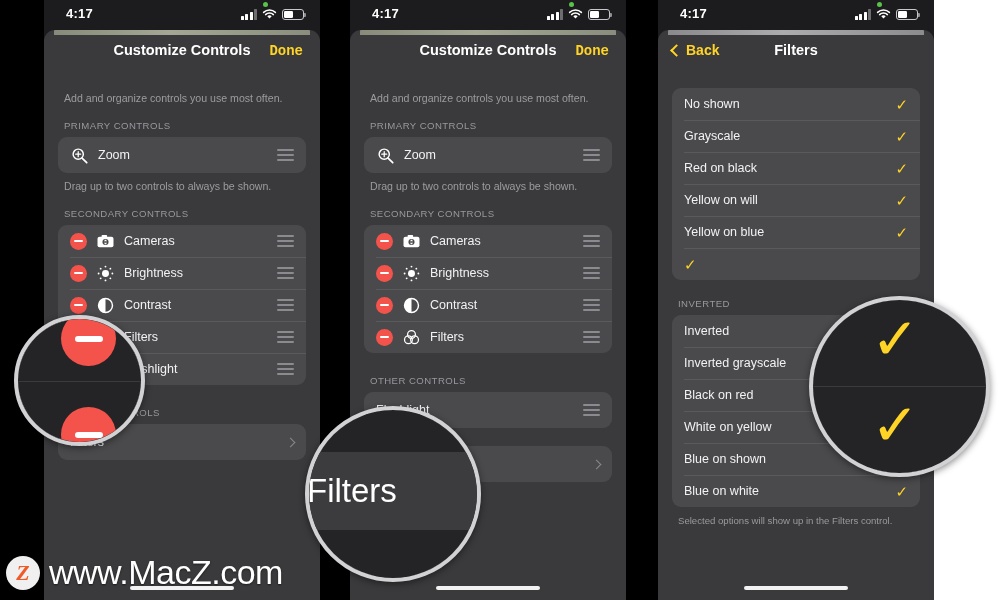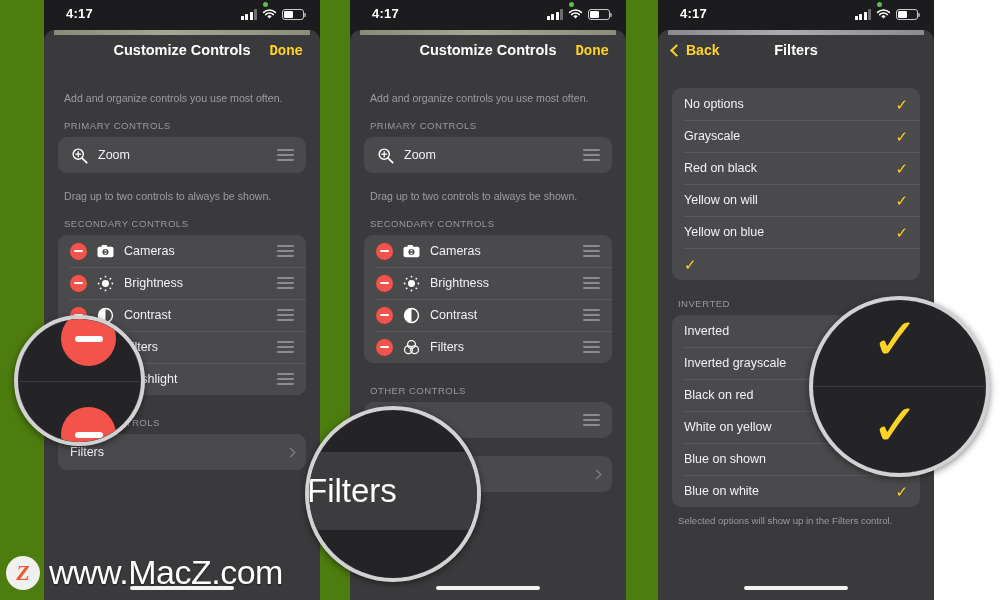--- a/index.html
+++ b/index.html
@@ -1,17 +1,17 @@
 <!DOCTYPE html>
 <html><head>
 <meta charset="utf-8">
 <style>
   html,body{margin:0;padding:0;background:#ffffff;}
   body{width:1000px;height:600px;overflow:hidden;font-family:"Liberation Sans",sans-serif;}
-  .stage{position:relative;width:828px;height:600px;background:#4d7c0f;}
+  .stage{position:relative;width:828px;height:600px;background:#000000;}
 
   
   .phone{position:absolute;top:0;height:600px;width:276px;background:#1c1c1e;overflow:hidden;}
   #phone1{left:44px;}
   #phone2{left:350px;}
   #phone3{left:658px;}
 
   .statusbar{position:relative;height:30px;background:#1c1c1e;}
   .sb-time{position:absolute;left:22px;top:6px;color:#fff;font-size:13px;font-weight:bold;letter-spacing:.2px;}
   .sb-right{position:absolute;right:16px;top:9px;display:flex;align-items:flex-end;gap:5px;}
@@ -31,21 +31,21 @@
   .sheet-grab{position:absolute;left:10px;right:10px;top:-4px;height:9px;border-radius:6px 6px 0 0;
       background:linear-gradient(90deg,#8b8f7e,#a9ad99 45%,#8e9281);opacity:.95;}
   .navbar{position:relative;height:44px;}
   .nav-title{position:absolute;left:0;right:0;top:12px;text-align:center;color:#fff;font-size:14.5px;font-weight:bold;}
   .nav-right{position:absolute;right:17px;top:13px;color:#ffd426;font-size:14px;font-weight:bold;font-family:Liberation Mono, monospace;}
   .nav-left{position:absolute;left:14px;top:12px;color:#ffd426;font-size:14px;font-weight:bold;display:flex;align-items:center;gap:4px;}
   .chev-l{display:inline-block;width:7px;height:7px;border-left:2px solid #ffd426;border-bottom:2px solid #ffd426;transform:rotate(45deg);margin-right:1px;}
 
   .body-scroll{position:absolute;left:0;right:0;top:44px;bottom:0;}
   .hint{color:#9c9ca0;font-size:10.6px;padding:18px 20px 0 20px;}
-  .hint.tight{padding-top:7px;margin-top:10px;}
+  .hint.tight{padding-top:7px;}
   .sechdr{color:#98989d;font-size:9.6px;letter-spacing:.45px;padding:16px 20px 6px 20px;text-transform:uppercase;}
   .sechdr.gap{padding-top:22px;}
 
   .group{margin:0 14px;background:#4a4a4c;border-radius:9px;overflow:hidden;}
   .row{position:relative;height:32px;display:flex;align-items:center;padding:0 12px;}
   .row + .row::before{content:"";position:absolute;left:12px;right:0;top:0;height:1px;background:#5a5a5c;}
   .row .label{color:#f2f2f5;font-size:12.5px;flex:1;}
   .row.tall{height:36px;}
 
   .minus{width:17px;height:17px;border-radius:50%;background:#f4534c;flex:0 0 auto;margin-right:9px;
@@ -442,21 +442,21 @@
           <span class="chev-l"></span>
           <span>Back</span>
         </div>
         <div class="nav-title">Filters</div>
       </div>
 
       <div class="body-scroll" style="top:40px">
         <div style="height:18px"></div>
         <div class="group">
           <div class="row">
-            <span class="label">No options</span>
+            <span class="label">No shown</span>
             <span class="check">✓</span>
           </div>
           <div class="row">
             <span class="label">Grayscale</span>
             <span class="check">✓</span>
           </div>
           <div class="row">
             <span class="label">Red on black</span>
             <span class="check">✓</span>
           </div>

